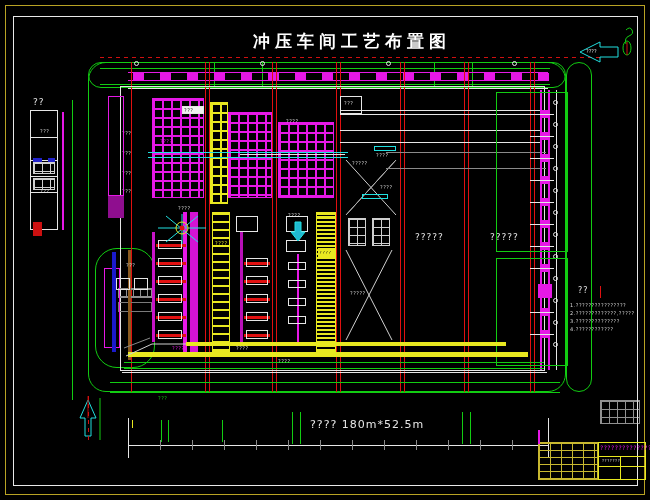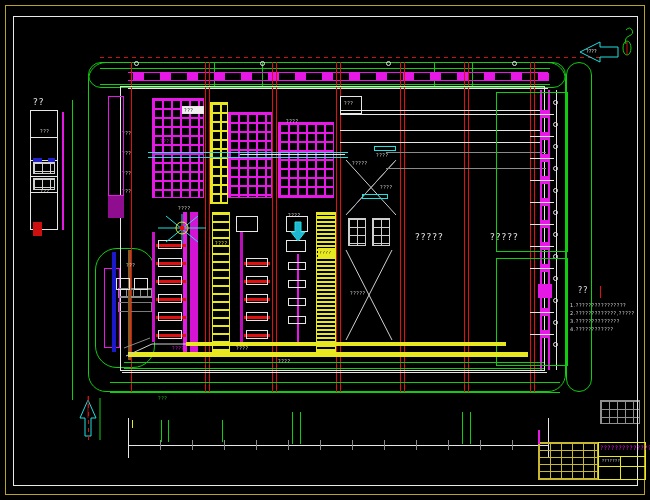--- a/index.html
+++ b/index.html
@@ -191,20 +191,21 @@
   svg.ov { position: absolute; left: 0; top: 0; overflow: visible; }
 </style>
 </head>
 <body>
 
 <div id="canvas">
 
   <div class="outer-border"></div>
   <div class="inner-border"></div>
 
+  <div class="title-text" style="left:253px; top:30px;">冲压车间工艺布置图</div>
 
   <div class="dash-red-h" style="left:100px; top:57px; width:500px;"></div>
 
   <svg class="ov" width="650" height="500">
     <polygon points="580,52 600,42 600,47 618,47 618,57 600,57 600,62" fill="none" stroke="#20e0e0" stroke-width="1"></polygon>
   </svg>
   <div class="q-cyan" style="left:586px; top:48px; color:#e6e6e6;">????</div>
 
   <svg class="ov" width="650" height="500">
     <path d="M626,30 q4,-4 6,0 q2,4 -3,6 q-5,2 -3,8" fill="none" stroke="#12cc12" stroke-width="1"></path>
@@ -494,20 +495,21 @@
 
   <div class="ln vl c-green" style="left:161px; top:420px; height:22px;"></div>
   <div class="ln vl c-green" style="left:168px; top:420px; height:22px;"></div>
   <div class="ln vl c-green" style="left:222px; top:420px; height:22px;"></div>
   <div class="ln vl c-green" style="left:292px; top:412px; height:32px;"></div>
   <div class="ln vl c-green" style="left:300px; top:412px; height:32px;"></div>
   <div class="ln vl c-green" style="left:462px; top:412px; height:32px;"></div>
   <div class="ln vl c-green" style="left:470px; top:412px; height:32px;"></div>
   <div class="ln vl c-yel" style="left:132px; top:420px; height:8px;"></div>
 
+  <div class="dim-text" style="left:310px; top:418px;">????  180m*52.5m</div>
 
   <div class="q-text" style="left:578px; top:286px; font-size:8px;">??</div>
   <div class="ln vl c-red" style="left:600px; top:286px; height:12px;"></div>
   <div class="q-tiny" style="left:570px; top:302px;">1.????????????????</div>
   <div class="q-tiny" style="left:570px; top:310px;">2.?????????????,?????</div>
   <div class="q-tiny" style="left:570px; top:318px;">3.??????????????</div>
   <div class="q-tiny" style="left:570px; top:326px;">4.????????????</div>
 
   <div class="rack-title" style="left:538px; top:442px; width:60px; height:38px;"></div>
   <div class="bx bx-yel" style="left:598px; top:442px; width:48px; height:38px;"></div>

